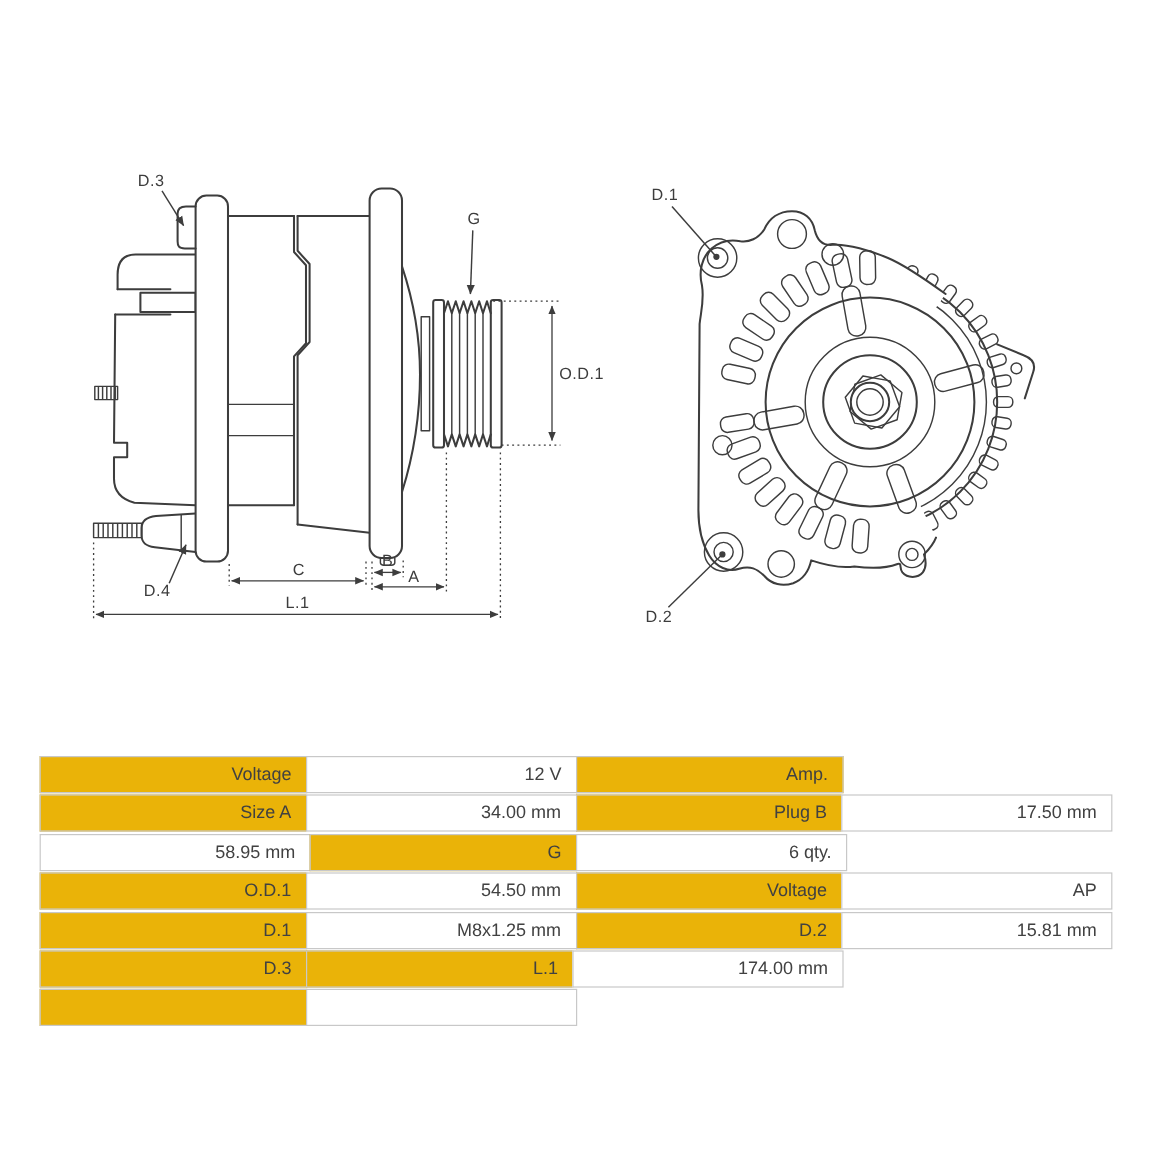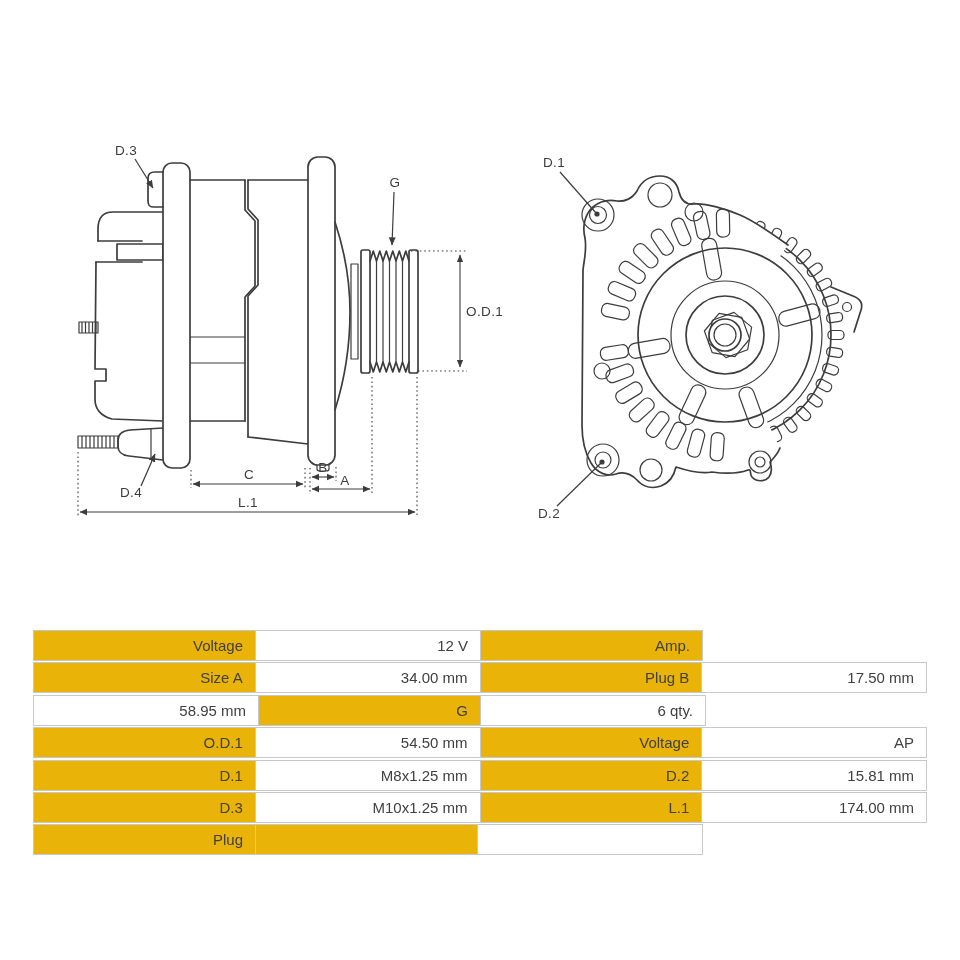--- a/index.html
+++ b/index.html
@@ -267,25 +267,23 @@
 
     <div class="spec-row">
       <div class="cell lab">D.1</div>
       <div class="cell val">M8x1.25 mm</div>
       <div class="cell lab">D.2</div>
       <div class="cell val">15.81 mm</div>
     </div>
 
     <div class="spec-row">
       <div class="cell lab">D.3</div>
-      <div class="cell val">M10x1.25 mm</div>
       <div class="cell lab">L.1</div>
       <div class="cell val">174.00 mm</div>
     </div>
 
     <div class="spec-row">
-      <div class="cell lab">Plug</div>
       <div class="cell lab"></div>
       <div class="cell val"></div>
     </div>
 
   </div>
 </div>
 
 </body></html>

